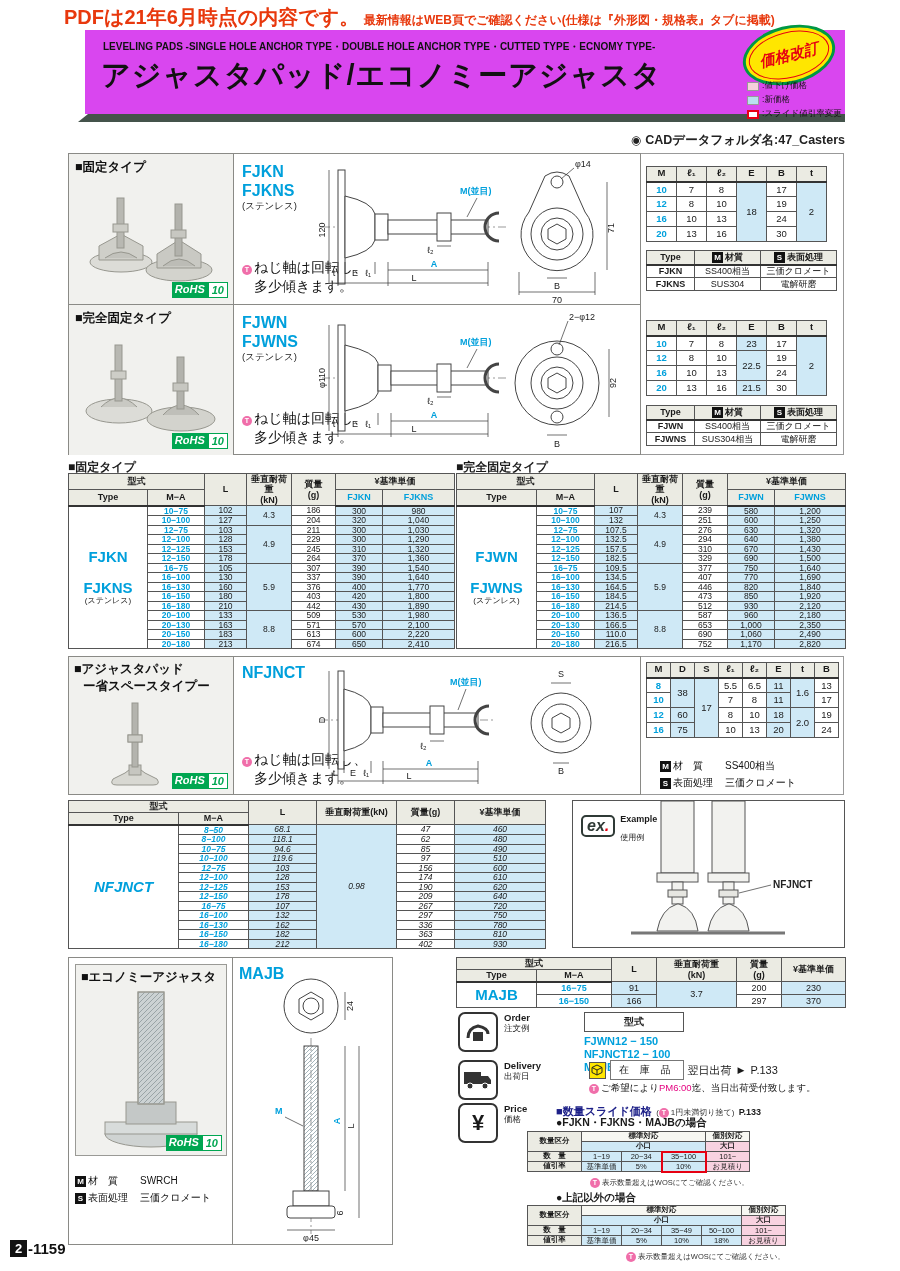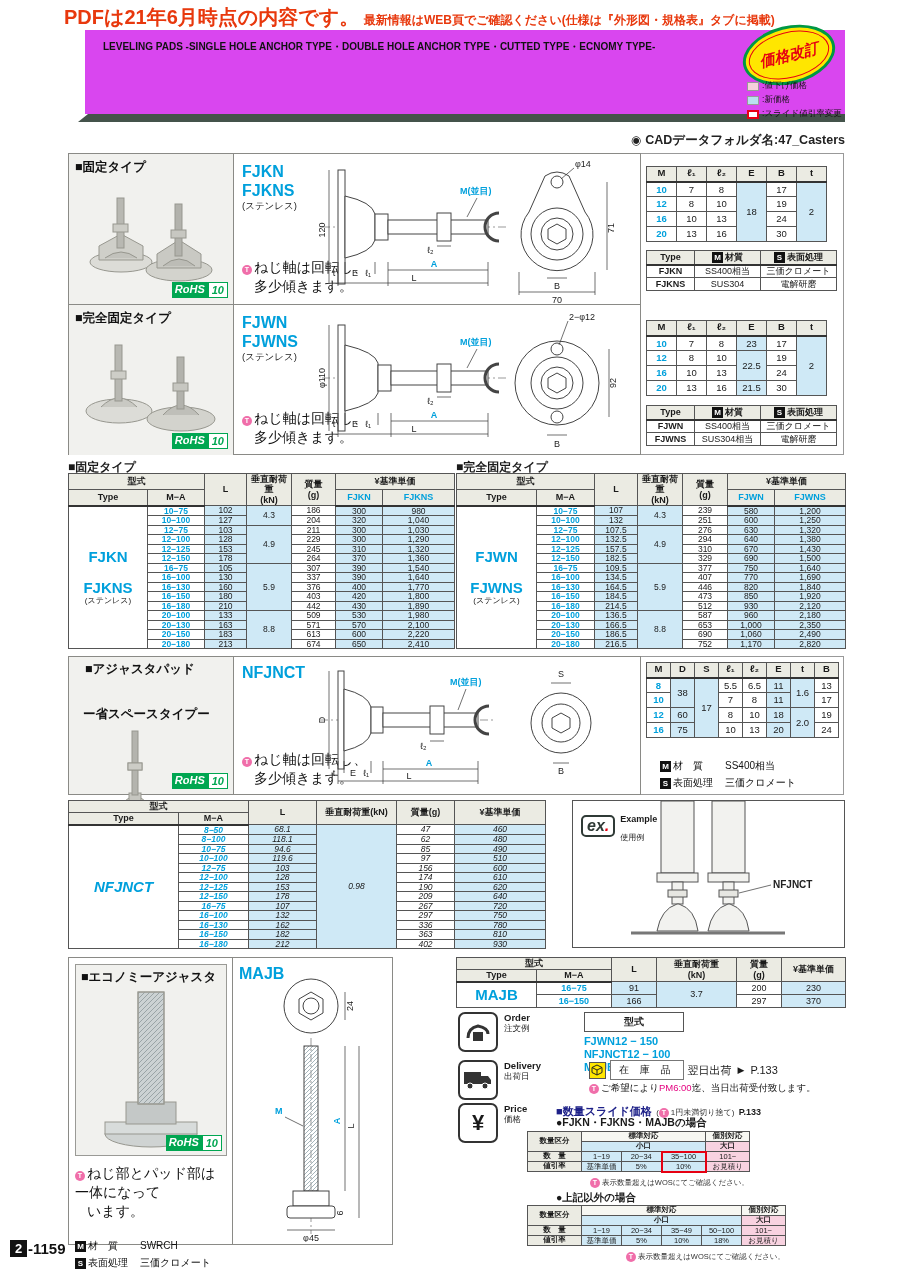--- a/index.html
+++ b/index.html
@@ -119,20 +119,21 @@
 </head>
 <body>
 
 <div class="abs" style="left:64px; top:4px;">
   <span class="notice-main">PDFは21年6月時点の内容です。</span>
   <span class="notice-sub">最新情報はWEB頁でご確認ください(仕様は『外形図・規格表』タブに掲載)</span>
 </div>
 
 <div class="abs band" style="left:85px; top:30px; width:760px; height:84px;">
   <div class="band-en">LEVELING PADS -SINGLE HOLE ANCHOR TYPE・DOUBLE HOLE ANCHOR TYPE・CUTTED TYPE・ECNOMY TYPE-</div>
+  <div class="band-title">アジャスタパッド/エコノミーアジャスタ</div>
 </div>
 <div class="abs strip" style="left:78px; top:114px; width:767px; height:8px;"></div>
 <div class="abs badge" style="left:742px; top:26px;">
   <span>価格改訂</span>
 </div>
 <div class="abs" style="left:747px; top:78px;">
   <div class="legend-row">
       <span class="sw sw-pink"></span>
       <span class="lt">値下げ価格</span>
     </div>
@@ -742,40 +743,40 @@
       </tr>
       <tr>
         <td class="ma">20−130</td>
         <td class="bb">166.5</td>
         <td>653</td>
         <td class="bb">1,000</td>
         <td class="bb">2,350</td>
       </tr>
       <tr>
         <td class="ma">20−150</td>
-        <td class="bb">186.5</td>
+        <td class="bb">110.0</td>
         <td>690</td>
         <td class="bb">1,060</td>
         <td class="bb">2,490</td>
       </tr>
       <tr>
         <td class="ma">20−180</td>
         <td class="bb">216.5</td>
         <td>752</td>
         <td class="bb">1,170</td>
         <td class="bb">2,820</td>
       </tr>
     </tbody>
   </table>
 
 <div class="abs box" style="left:68px; top:656px; width:573px; height:139px;">
   <div style="position:relative; height:100%; display:flex;">
     <div class="photo-cell" style="width:165px;">
-      <div class="sec-title" style="padding:4px 0 0 16px;">■アジャスタパッド</div>
-      <div class="sec-title" style="padding:0 0 0 14px;margin-top:28px;">ー省スペースタイプー</div>
+      <div class="sec-title" style="padding:4px 0 0 5px;">■アジャスタパッド</div>
+      <div class="sec-title" style="padding:0 0 0 14px;">ー省スペースタイプー</div>
       <svg width="163" height="92" viewBox="0 0 163 92">
         <g stroke="#97978f" stroke-width="1">
           <path d="M56 78 Q66 68 76 78 L88 84 Q92 90 84 90 L48 90 Q40 90 44 84 Z" fill="#d8d8d2"></path>
           <rect x="60" y="70" width="12" height="10" fill="#c6c6c0"></rect>
           <rect x="63" y="8" width="6" height="64" fill="#b4b4ae"></rect>
           <rect x="59" y="40" width="14" height="7" fill="#cccc c6"></rect>
           <rect x="59" y="40" width="14" height="7" fill="#ccccc6"></rect>
         </g>
       </svg>
       <div class="rohs" style="right:5px; bottom:5px;">
@@ -1053,24 +1054,20 @@
             <rect x="29" y="136" width="92" height="12" fill="#d8dcdb"></rect>
             <rect x="50" y="116" width="50" height="22" fill="#c4c8c7"></rect>
             <rect x="62" y="6" width="26" height="112" fill="#ccd2d3"></rect>
             <rect x="62" y="6" width="26" height="112" fill="url(#hatchB)"></rect>
           </g>
         </svg>
         <div class="rohs" style="right:4px; bottom:4px;">
           <span class="ra">RoHS</span>
             <span class="rb">10</span>
         </div>
-      </div>
-      <div class="note" style="margin-top:8px;">
-        <span class="picon"></span><span>ねじ部とパッド部は一体になって</span><br>
-        <span style="margin-left:12px;">います。</span>
       </div>
       <div style="margin-top:18px;">
         <div class="mat-line"><span class="sqicon">M</span><span class="lbl">材　質</span><span>SWRCH</span></div>
         <div class="mat-line"><span class="sqicon">S</span><span class="lbl">表面処理</span><span>三価クロメート</span></div>
       </div>
     </div>
     <div style="position:relative; flex:1;">
       <div class="models abs" style="left:6px; top:6px;">
         <span class="model-big">MAJB</span>
       </div>

